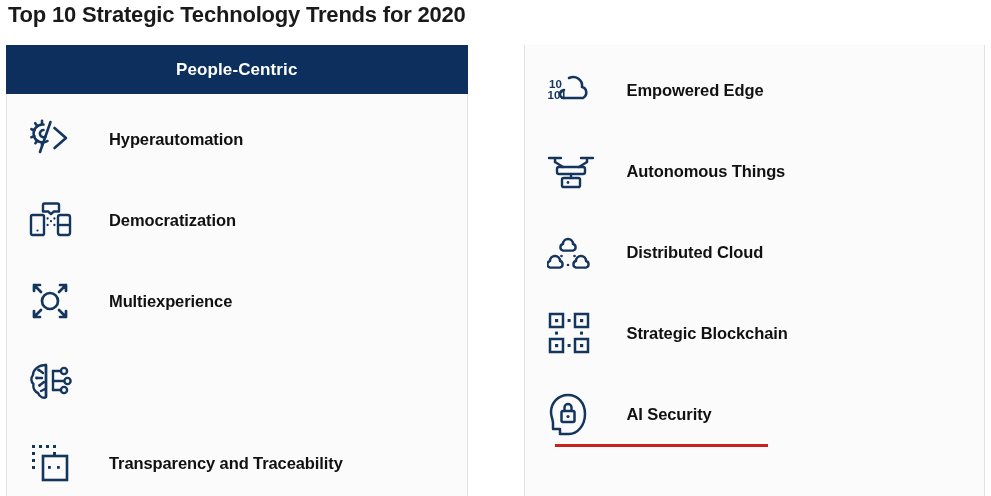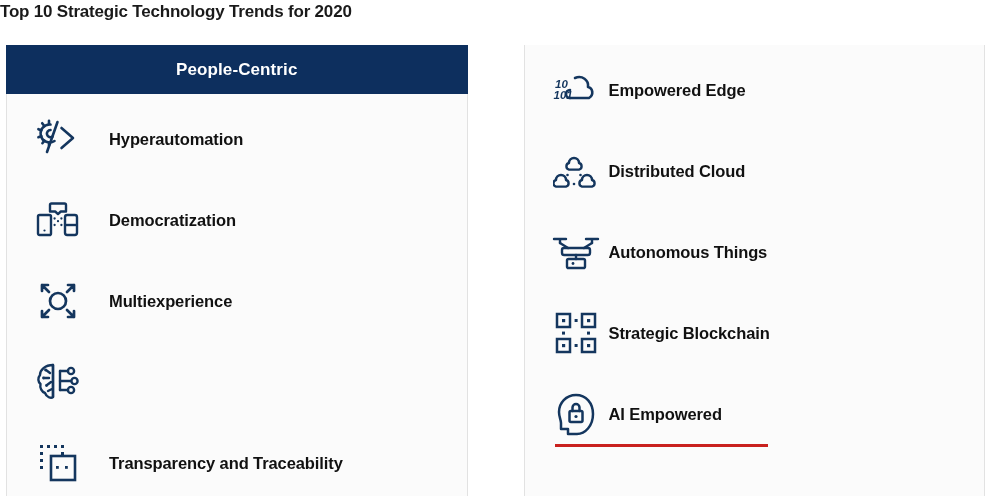--- a/index.html
+++ b/index.html
@@ -10,23 +10,23 @@
   body {
     width: 991px;
     height: 496px;
     font-family: "Liberation Sans", sans-serif;
     overflow: hidden;
     position: relative;
   }
 
   #page-title {
     position: absolute;
-    left: 0;
+    left: 8px;
     top: 2px;
-    font-size: 17px;
+    font-size: 22px;
     font-weight: bold;
     color: #1a1a1a;
     letter-spacing: -0.2px;
     white-space: nowrap;
   }
 
   .columns {
     position: absolute;
     top: 45px;
     left: 0;
@@ -73,37 +73,35 @@
     padding-left: 22px;
     position: relative;
   }
 
   .trend-icon {
     width: 58px;
     min-width: 58px;
     height: 52px;
     display: flex;
     align-items: center;
-    justify-content: center;
-    font-style: italic;
   }
   .trend-icon svg {
     display: block;
   }
 
   .trend-label {
     font-size: 16.5px;
     font-weight: bold;
     color: #111111;
     margin-left: 22px;
     white-space: nowrap;
     letter-spacing: -0.1px;
   }
 
-  .panel-right .trend-label { margin-left: 4px; }
+  .panel-right .trend-label { margin-left: 22px; }
 
   .underline-mark {
     position: absolute;
     left: 30px;
     bottom: 4px;
     width: 213px;
     height: 3px;
     background: #c9211e;
   }
 </style>
@@ -231,51 +229,51 @@
               <text x="2" y="16">10</text>
               <text x="0.5" y="27">101</text>
             </g>
           </svg>
         </span>
         <span class="trend-label">Empowered Edge</span>
       </div>
 
       <div class="trend-row">
         <span class="trend-icon">
-          <svg width="46" height="40" viewBox="0 0 46 40">
-            <g fill="none" stroke="#14365e" stroke-width="2.4" stroke-linecap="round" stroke-linejoin="round">
-              <path d="M16 12 a5 5 0 0 1 10 0 a3.4 3.4 0 0 1 0 6.6 H16 a3.4 3.4 0 0 1 0 -6.6 z"></path>
-              <path d="M3 29 a5 5 0 0 1 10 0 a3.4 3.4 0 0 1 0 6.6 H3 a3.4 3.4 0 0 1 0 -6.6 z"></path>
-              <path d="M29 29 a5 5 0 0 1 10 0 a3.4 3.4 0 0 1 0 6.6 H29 a3.4 3.4 0 0 1 0 -6.6 z"></path>
-            </g>
-            <g fill="#14365e" stroke="none">
-              <circle cx="14.5" cy="24" r="1.3"></circle>
-              <circle cx="27.5" cy="24" r="1.3"></circle>
-              <circle cx="21" cy="33" r="1.3"></circle>
-            </g>
-          </svg>
-        </span>
-        <span class="trend-label">Distributed Cloud</span>
-      </div>
-
-      <div class="trend-row">
-        <span class="trend-icon">
           <svg width="48" height="40" viewBox="0 0 48 40">
             <g fill="none" stroke="#14365e" stroke-width="2.4" stroke-linecap="round" stroke-linejoin="round">
               <path d="M2 7 h12 M8 7 v4"></path>
               <path d="M34 7 h12 M40 7 v4"></path>
               <path d="M8 11 L16 16 M40 11 L32 16"></path>
               <path d="M12 16 h24 a2 2 0 0 1 2 2 v3 a2 2 0 0 1 -2 2 H12 a2 2 0 0 1 -2 -2 v-3 a2 2 0 0 1 2 -2 z"></path>
               <path d="M24 23 v4"></path>
               <rect x="15" y="27" width="18" height="9" rx="1.6"></rect>
             </g>
             <circle cx="21" cy="31.5" r="1.4" fill="#14365e"></circle>
           </svg>
         </span>
         <span class="trend-label">Autonomous Things</span>
+      </div>
+
+      <div class="trend-row">
+        <span class="trend-icon">
+          <svg width="46" height="40" viewBox="0 0 46 40">
+            <g fill="none" stroke="#14365e" stroke-width="2.4" stroke-linecap="round" stroke-linejoin="round">
+              <path d="M16 12 a5 5 0 0 1 10 0 a3.4 3.4 0 0 1 0 6.6 H16 a3.4 3.4 0 0 1 0 -6.6 z"></path>
+              <path d="M3 29 a5 5 0 0 1 10 0 a3.4 3.4 0 0 1 0 6.6 H3 a3.4 3.4 0 0 1 0 -6.6 z"></path>
+              <path d="M29 29 a5 5 0 0 1 10 0 a3.4 3.4 0 0 1 0 6.6 H29 a3.4 3.4 0 0 1 0 -6.6 z"></path>
+            </g>
+            <g fill="#14365e" stroke="none">
+              <circle cx="14.5" cy="24" r="1.3"></circle>
+              <circle cx="27.5" cy="24" r="1.3"></circle>
+              <circle cx="21" cy="33" r="1.3"></circle>
+            </g>
+          </svg>
+        </span>
+        <span class="trend-label">Distributed Cloud</span>
       </div>
 
       <div class="trend-row">
         <span class="trend-icon">
           <svg width="44" height="44" viewBox="0 0 44 44">
             <g fill="none" stroke="#14365e" stroke-width="2.5">
               <rect x="3" y="3" width="13" height="13"></rect>
               <rect x="28" y="3" width="13" height="13"></rect>
               <rect x="3" y="28" width="13" height="13"></rect>
               <rect x="28" y="28" width="13" height="13"></rect>
@@ -299,20 +297,20 @@
         <span class="trend-icon">
           <svg width="42" height="44" viewBox="0 0 42 44">
             <g fill="none" stroke="#14365e" stroke-width="2.5" stroke-linecap="round" stroke-linejoin="round">
               <path d="M21 3 C11 3 4 11 4 20 C4 25 6 28 6 31 v6 h7 v5 h9 c8 0 16 -8 16 -20 C38 11 31 3 21 3 z"></path>
               <rect x="14.5" y="19" width="13" height="11" rx="1.4"></rect>
               <path d="M17.5 19 v-3.5 a3.5 3.5 0 0 1 7 0 V19"></path>
             </g>
             <circle cx="21" cy="24.5" r="1.6" fill="#14365e"></circle>
           </svg>
         </span>
-        <span class="trend-label">AI Empowered</span>
+        <span class="trend-label">AI Security</span>
         <span class="underline-mark"></span>
       </div>
 
     </div>
   </div>
 
 </div>
 
 </body></html>

